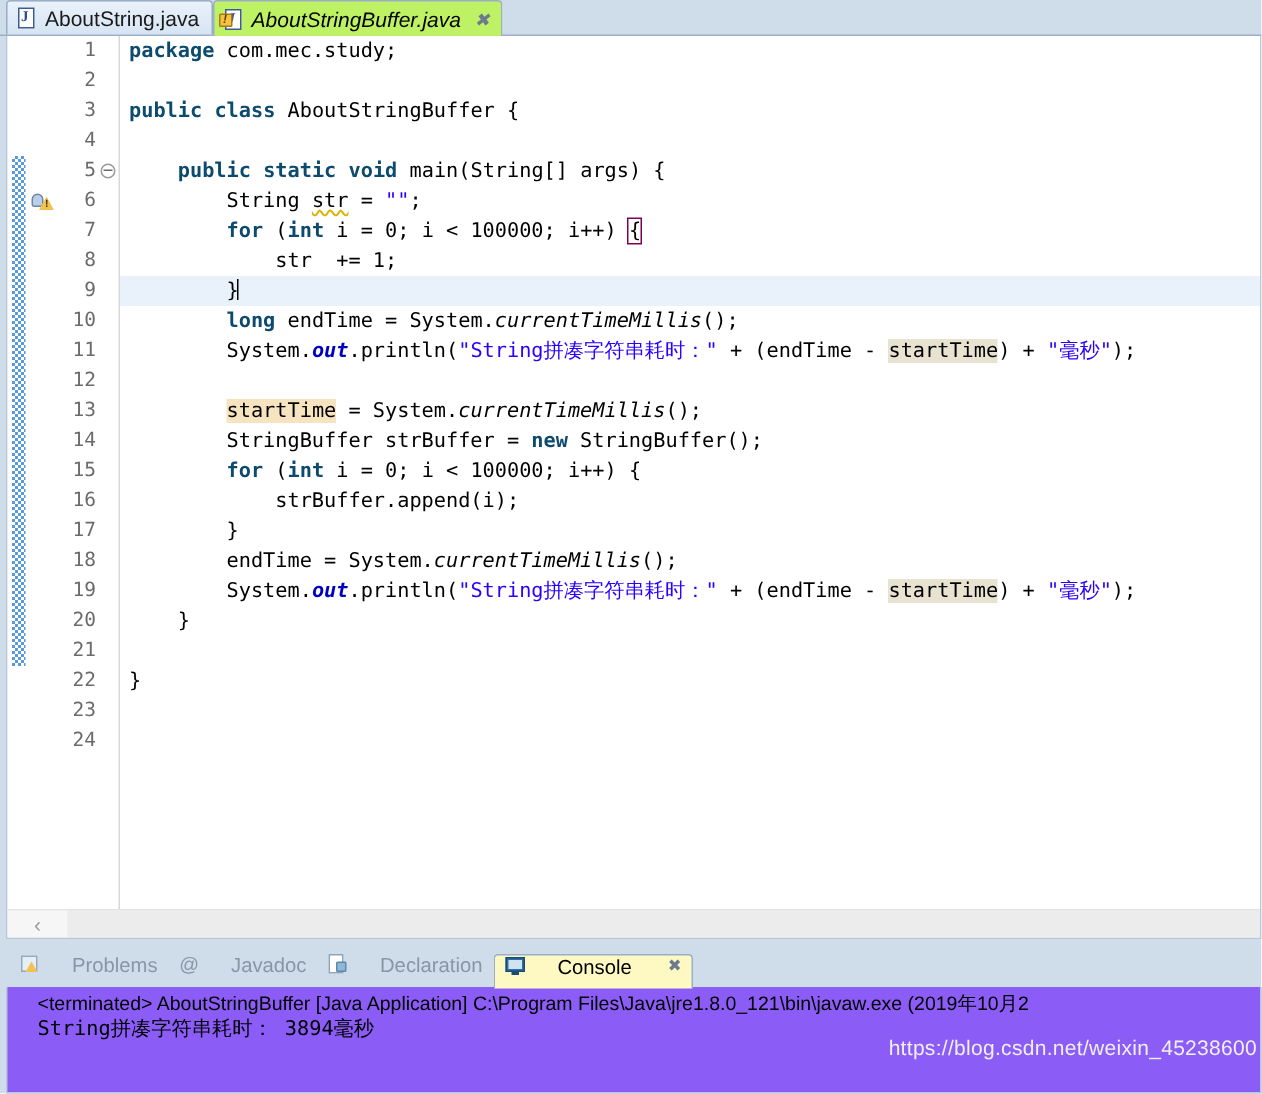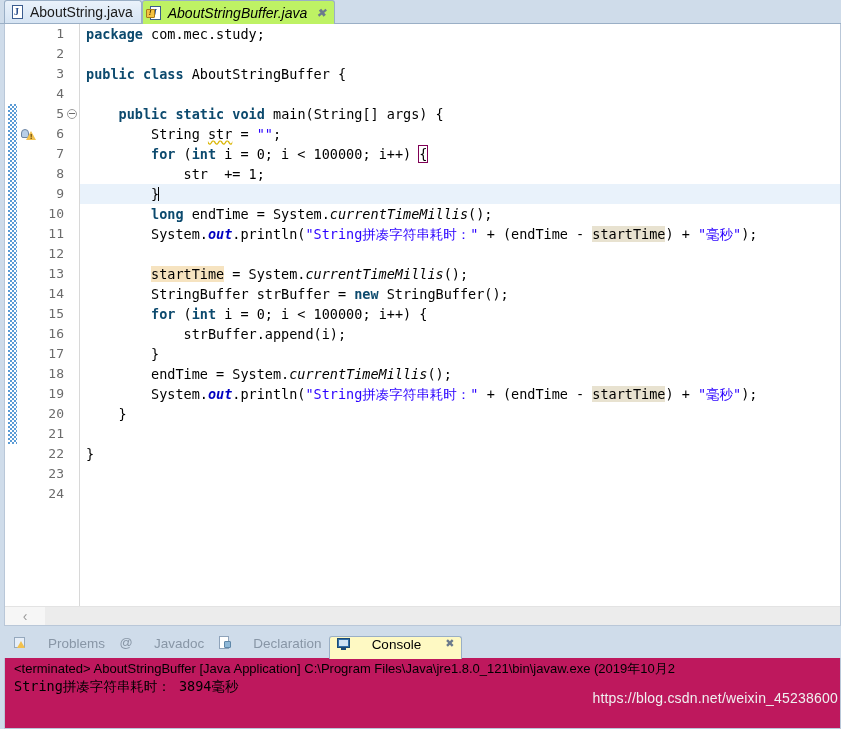--- a/index.html
+++ b/index.html
@@ -386,26 +386,26 @@
   }
   .cicon.console .stand {
     position: absolute; left: 4px; top: 11px;
     width: 5px; height: 2px;
     background: #1d4a74;
   }
 
   .console-body {
     position: absolute;
     left: 4px; right: 0; top: 26px; bottom: 0;
-    background: #be185d;
+    background: #8b5cf6;
     border: 1px solid #b9c7d8;
     border-top: none;
     box-sizing: border-box;
     overflow: hidden;
-    padding: 2px 0 0 9px;
+    padding: 2px 0 0 20px;
   }
   .cline {
     white-space: pre;
     overflow: hidden;
     color: #000000;
   }
   .cline.header {
     font-family: "Liberation Sans", sans-serif;
     font-size: 13px;
     line-height: 17px;

